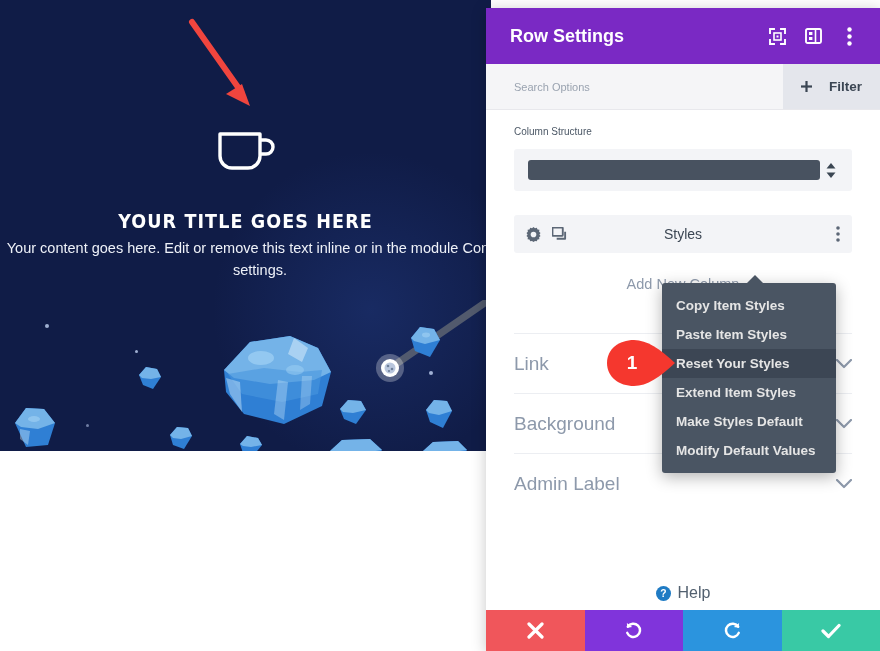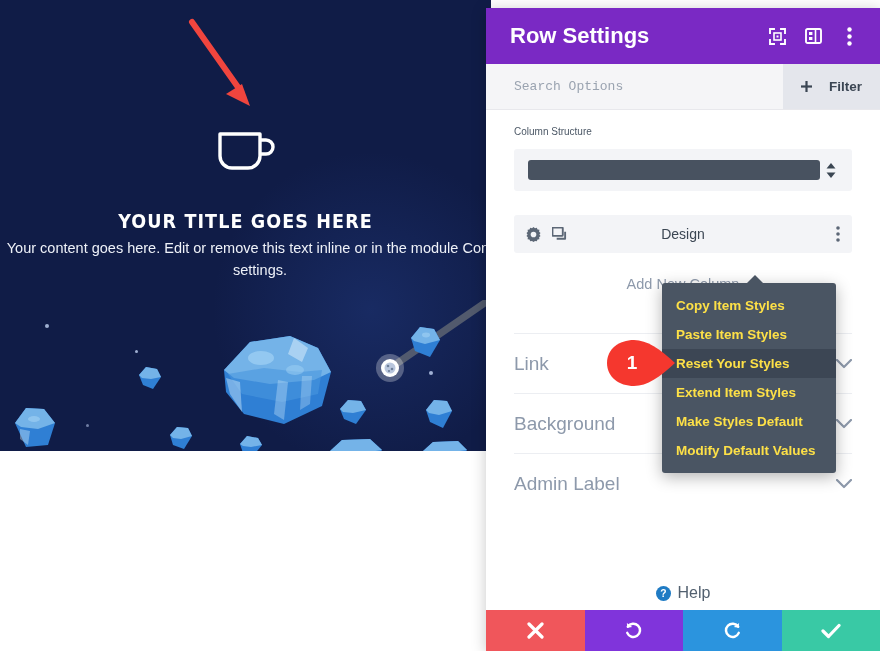--- a/index.html
+++ b/index.html
@@ -57,21 +57,21 @@
     box-shadow: 0 2px 14px rgba(0,0,0,.22);
     display: flex; flex-direction: column;
     overflow: hidden;
   }
 
   .panel-header {
     height: 56px; background: #7a29c4;
     display: flex; align-items: center;
     padding: 0 16px 0 24px; flex: none;
   }
-  .panel-title { color: #fff; font-size: 22px; font-weight: bold; flex: 1; }
+  .panel-title { color: #fff; font-size: 18px; font-weight: bold; flex: 1; }
   .hdr-icon {
     width: 30px; height: 30px; display: flex;
     align-items: center; justify-content: center;
     margin-left: 6px; cursor: pointer;
   }
 
   .tabs { height: 42px; background: #7a29c4; display: flex; flex: none; }
   .tab {
     display: flex; align-items: center; justify-content: center;
     color: #fff; font-size: 14px; font-weight: bold; cursor: pointer;
@@ -79,22 +79,22 @@
   }
   .tab.active { background: #8b3bd4; }
 
   .searchbar {
     height: 46px; background: #f5f5f7; flex: none;
     display: flex; align-items: center; border-bottom: 1px solid #e8e8ec;
     position: relative;
   }
   .search-input {
     flex: 1; border: none; background: transparent; outline: none;
-    padding: 0 20px 0 28px; font-size: 13px; color: #4c5866;
-    font-family: Liberation Mono, monospace;
+    padding: 0 20px 0 28px; font-size: 11px; color: #4c5866;
+    font-family: Liberation Sans, sans-serif;
   }
   .search-input::placeholder { color: #9aa3b0; }
   .filter-btn {
     height: 100%; display: flex; align-items: center; gap: 17px;
     padding: 0 18px; background: #e4e6ec; color: #3b4653;
     font-size: 13.5px; font-weight: bold; cursor: pointer;
   }
 
   .panel-body { flex: 1; overflow: hidden; position: relative; background:#fff; }
 
@@ -159,21 +159,21 @@
     box-shadow: 0 4px 16px rgba(0,0,0,.3);
     z-index: 60;
   }
   .ctx-caret {
     position: absolute; left: 84px; top: -8px;
     width: 0; height: 0;
     border-left: 9px solid transparent; border-right: 9px solid transparent;
     border-bottom: 9px solid #4a5563;
   }
   .ctx-item {
-    padding: 7px 0 7px 14px; color: #fde047;
+    padding: 7px 0 7px 14px; color: #e5e5e5;
     font-size: 13.5px; font-weight: bold; cursor: pointer;
     white-space: nowrap;
   }
   .ctx-item.active { background: #3c4654; }
 
   
   .callout {
     position: absolute; left: 605px; top: 340px;
     width: 72px; height: 46px; z-index: 70;
   }
@@ -348,21 +348,21 @@
               <circle cx="8" cy="8" r="3" fill="#f3f4f7"></circle>
             </svg>
           </span>
           <span class="col-icon">
             <svg width="15" height="15" viewBox="0 0 16 16">
               <rect x="0.5" y="0.5" width="11" height="9" rx="1" fill="none" stroke="#5c6776" stroke-width="2"></rect>
               <path d="M5 12.5 H14 V5" fill="none" stroke="#5c6776" stroke-width="2" stroke-linejoin="round"></path>
             </svg>
           </span>
         </div>
-        <div class="col-name">Design</div>
+        <div class="col-name">Styles</div>
         <div class="col-kebab">
           <svg width="4" height="16" viewBox="0 0 4 16">
             <circle cx="2" cy="2" r="1.8" fill="#5c6776"></circle>
             <circle cx="2" cy="8" r="1.8" fill="#5c6776"></circle>
             <circle cx="2" cy="14" r="1.8" fill="#5c6776"></circle>
           </svg>
         </div>
       </div>
 
       <div class="add-btn-row">

